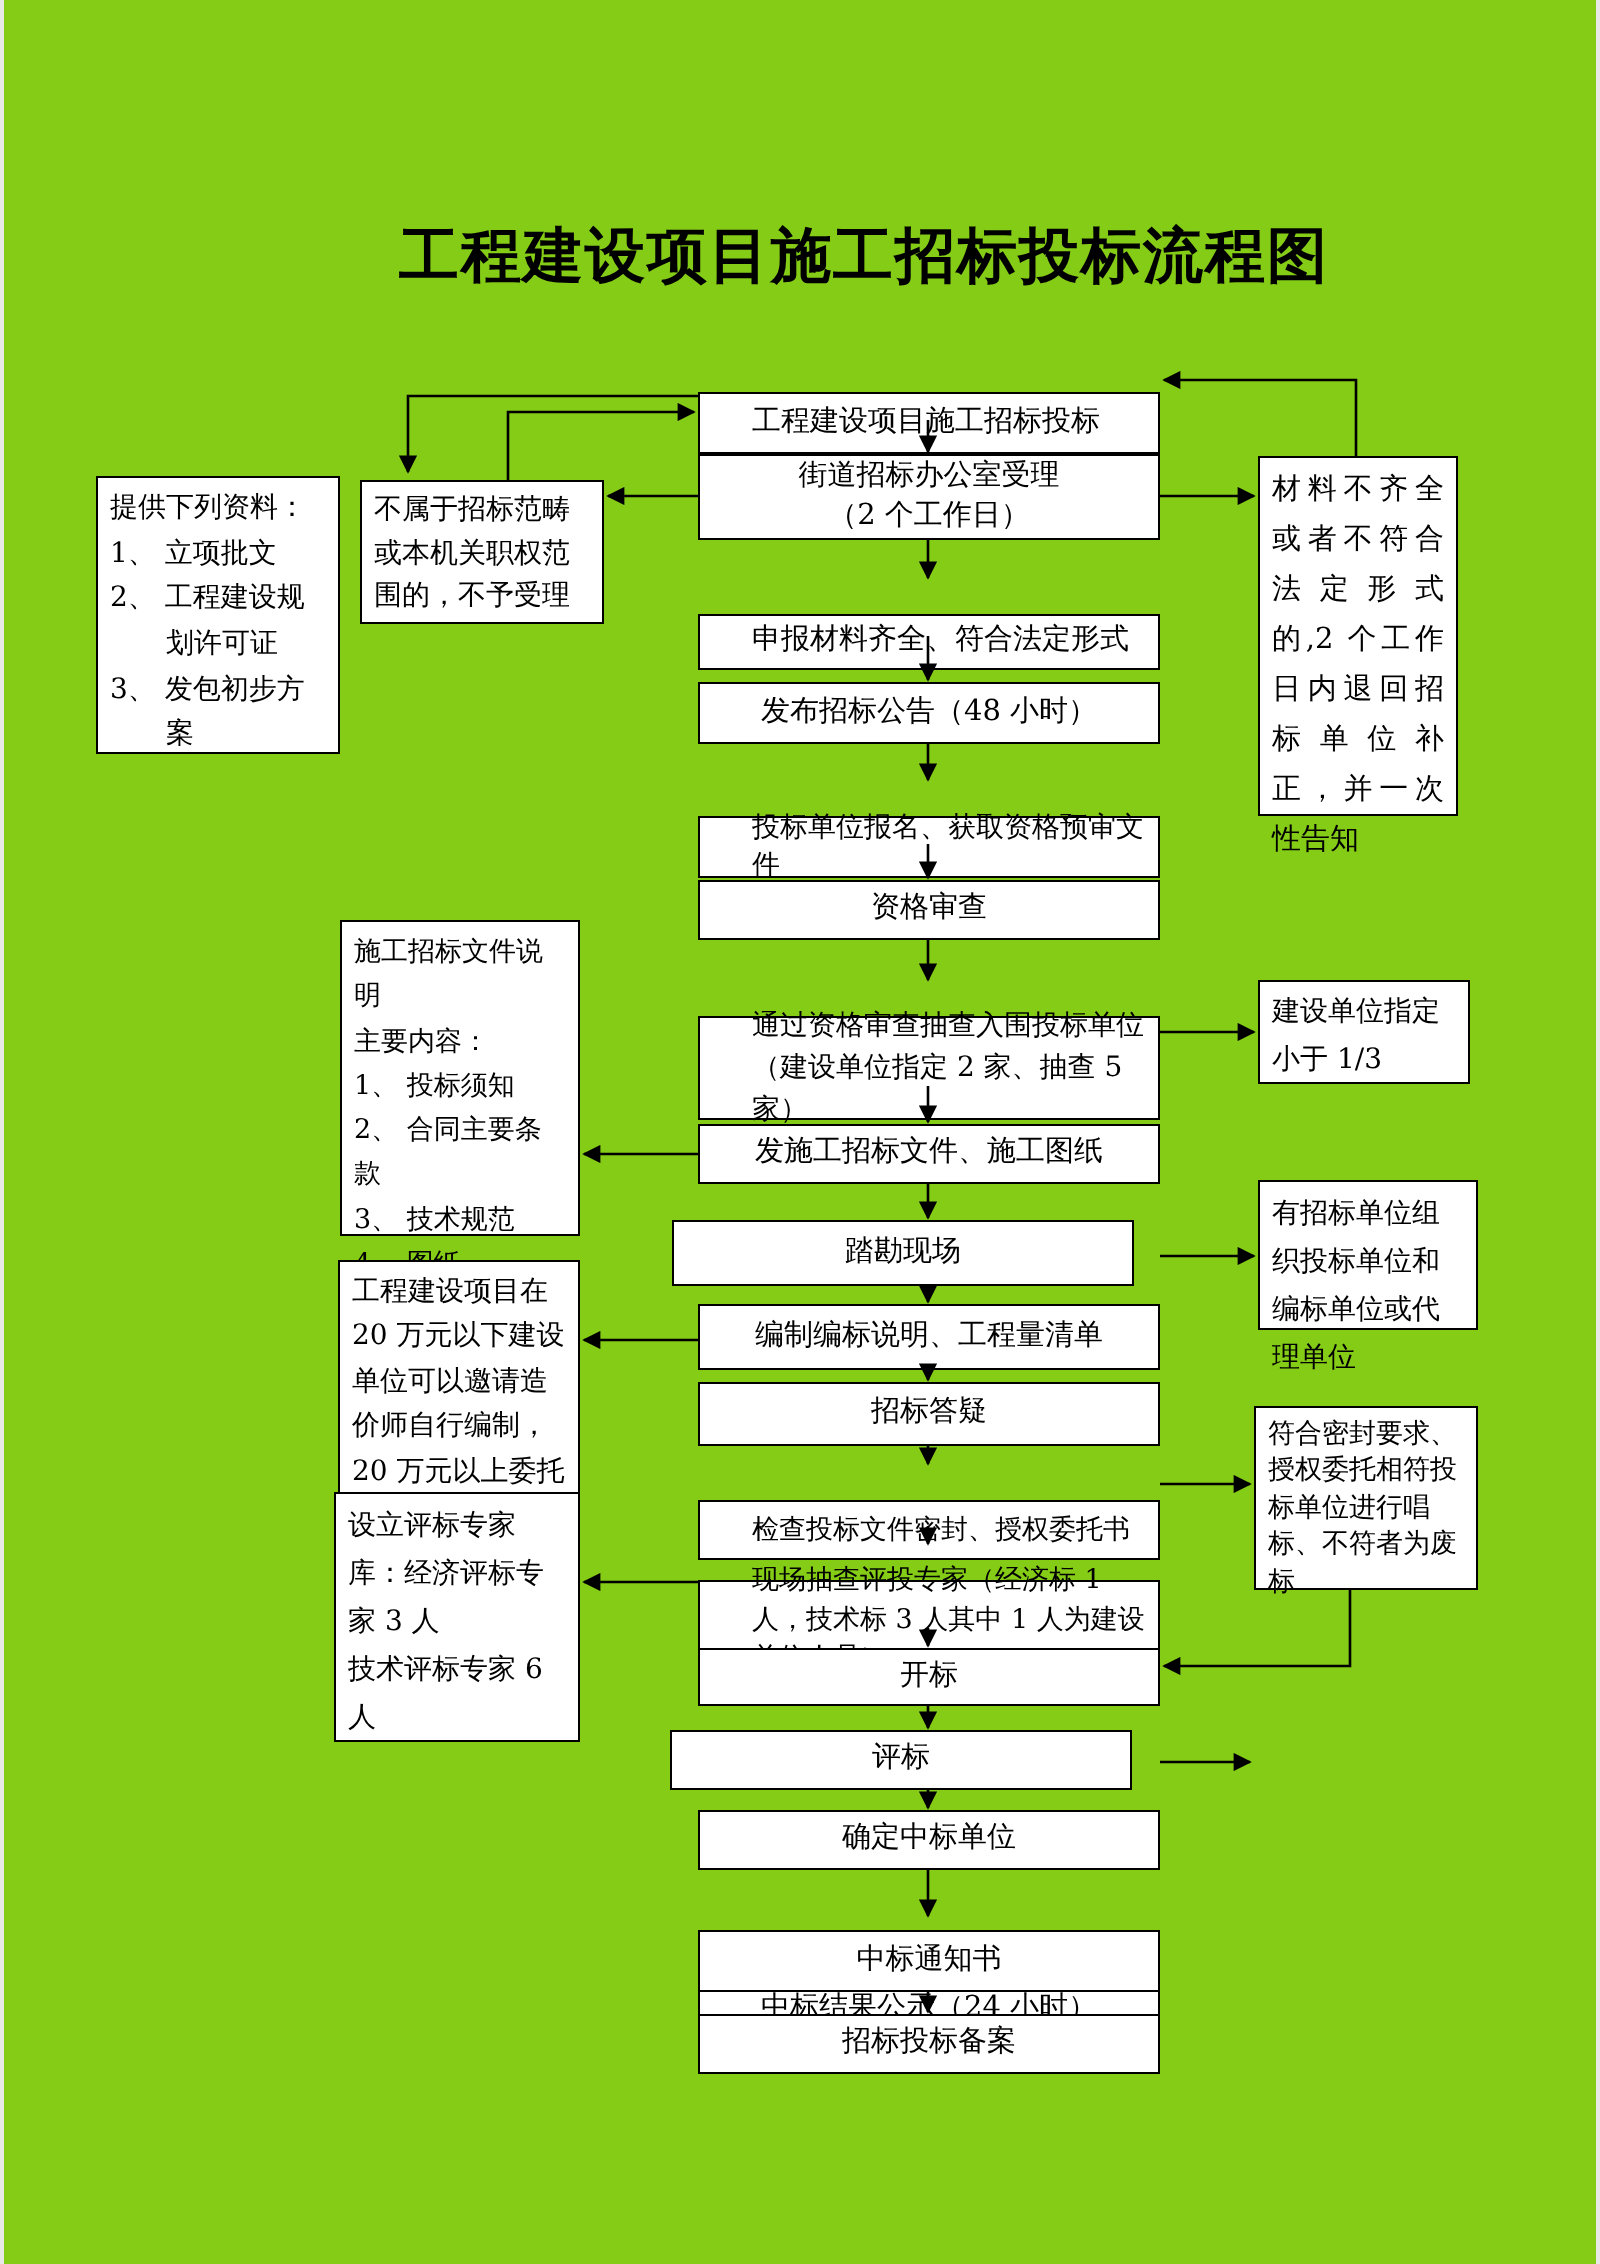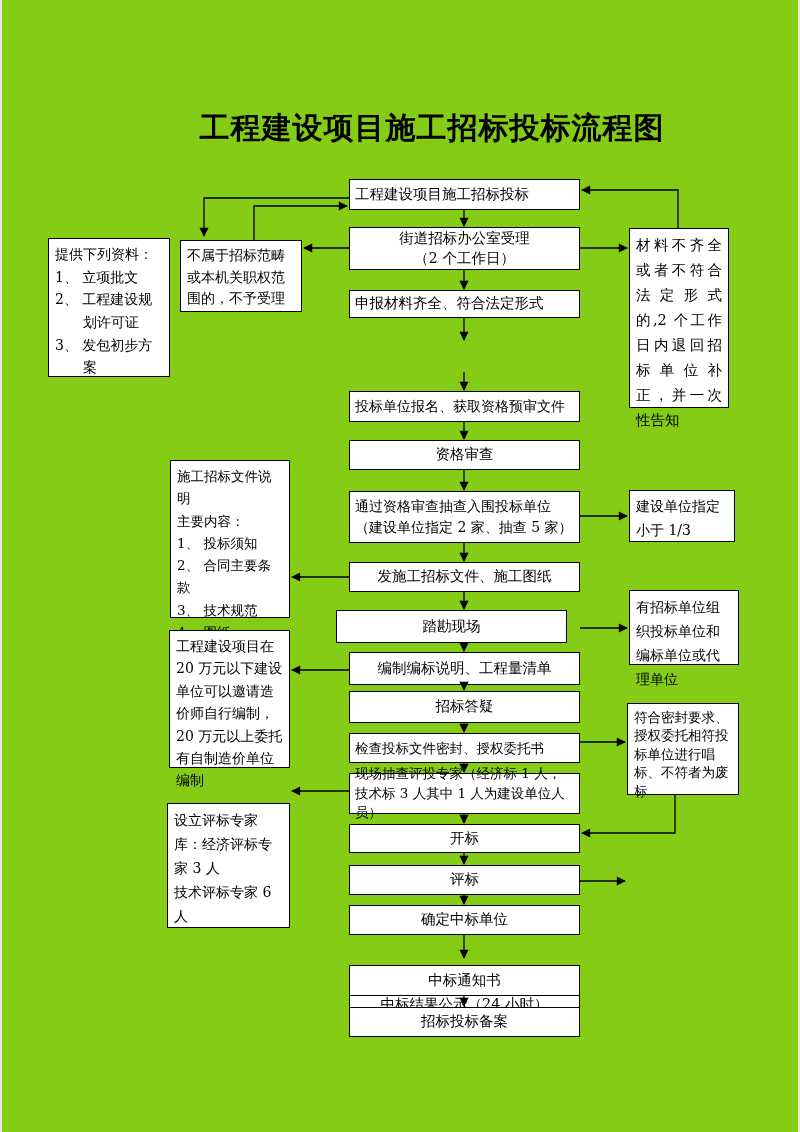--- a/index.html
+++ b/index.html
@@ -29,21 +29,21 @@
     display:flex;
     align-items:center;
     justify-content:center;
     text-align:center;
     font-size:14.5px;
     line-height:1.35;
     padding:1px 6px;
     white-space:pre-line;
     background:#fff;
   }
-  .fill{justify-content:flex-start;text-align:left;padding-left:5px;}
+  .fill{justify-content:flex-start;text-align:left;padding-left:26px;margin-top:17px;}
   .note{
     align-items:flex-start;
     justify-content:flex-start;
     text-align:left;
     font-size:14px;
     line-height:1.62;
     padding:4px 6px;
   }
   svg.connectors{
     position:absolute;left:0;top:0;width:800px;height:1132px;
@@ -55,32 +55,33 @@
 <body>
 
 <div class="page">
 
   <h1 class="title">工程建设项目施工招标投标流程图</h1>
 
   <div class="box fill" style="left:347px;top:179px;width:231px;height:31px">工程建设项目施工招标投标</div>
   <div class="box" style="left:347px;top:227px;width:231px;height:43px">街道招标办公室受理
 （2 个工作日）</div>
   <div class="box fill" style="left:347px;top:290px;width:231px;height:28px">申报材料齐全、符合法定形式</div>
+  <div class="box" style="left:347px;top:341px;width:231px;height:31px">发布招标公告（48 小时）</div>
   <div class="box fill" style="left:347px;top:391px;width:231px;height:31px;font-size:14px">投标单位报名、获取资格预审文件</div>
   <div class="box" style="left:347px;top:440px;width:231px;height:30px">资格审查</div>
   <div class="box fill" style="left:347px;top:491px;width:231px;height:52px;font-size:14px;line-height:1.5">通过资格审查抽查入围投标单位
 （建设单位指定 2 家、抽查 5 家）</div>
   <div class="box" style="left:347px;top:562px;width:231px;height:30px">发施工招标文件、施工图纸</div>
   <div class="box" style="left:334px;top:610px;width:231px;height:33px">踏勘现场</div>
   <div class="box" style="left:347px;top:691px;width:231px;height:32px">招标答疑</div>
   <div class="box" style="left:347px;top:652px;width:231px;height:33px">编制编标说明、工程量清单</div>
   <div class="box fill" style="left:347px;top:733px;width:231px;height:30px;font-size:13.5px">检查投标文件密封、授权委托书</div>
   <div class="box fill" style="left:347px;top:773px;width:231px;height:41px;font-size:13.5px;line-height:1.45">现场抽查评投专家（经济标 1 人，技术标 3 人其中 1 人为建设单位人员）</div>
   <div class="box" style="left:347px;top:824px;width:231px;height:29px">开标</div>
-  <div class="box" style="left:347px;top:865px;width:231px;height:30px">评标</div>
+  <div class="box" style="left:333px;top:865px;width:231px;height:30px">评标</div>
   <div class="box" style="left:347px;top:905px;width:231px;height:30px">确定中标单位</div>
   <div class="box" style="left:347px;top:994px;width:231px;height:21px;padding:0 6px">中标结果公示（24 小时）</div>
   <div class="box" style="left:347px;top:965px;width:231px;height:31px">中标通知书</div>
   <div class="box" style="left:347px;top:1007px;width:231px;height:30px">招标投标备案</div>
 
   <div class="box note" style="left:46px;top:238px;width:122px;height:139px">提供下列资料：
 1、 立项批文
 2、 工程建设规
 　　划许可证
 3、 发包初步方
@@ -91,21 +92,21 @@
 主要内容：
 1、 投标须知
 2、 合同主要条款
 3、 技术规范
 4、 图纸
 5、 投标文件</div>
   <div class="box note" style="left:627px;top:490px;width:106px;height:52px;line-height:1.7">建设单位指定小于 1/3</div>
   <div class="box note" style="left:627px;top:590px;width:110px;height:75px;line-height:1.72">有招标单位组织投标单位和编标单位或代理单位</div>
   <div class="box note" style="left:167px;top:630px;width:121px;height:138px;line-height:1.6">工程建设项目在 20 万元以下建设单位可以邀请造价师自行编制，20 万元以上委托有自制造价单位编制</div>
   <div class="box note" style="left:625px;top:703px;width:112px;height:92px;font-size:13.5px;line-height:1.37">符合密封要求、授权委托相符投标单位进行唱标、不符者为废标</div>
-  <div class="box note" style="left:165px;top:803px;width:123px;height:125px;line-height:1.72">设立评标专家库：经济评标专家 3 人
+  <div class="box note" style="left:165px;top:746px;width:123px;height:125px;line-height:1.72">设立评标专家库：经济评标专家 3 人
 技术评标专家 6 人</div>
 
   <svg class="connectors" viewBox="0 0 800 1132">
     <defs>
       <marker id="ah" viewBox="0 0 10 10" markerWidth="9" markerHeight="7" refX="9" refY="5" orient="auto">
         <path d="M0,0 L10,5 L0,10 z" style="fill:#000;stroke:none"></path>
       </marker>
     </defs>
 
     <path d="M462,210 L462,226" marker-end="url(#ah)"></path>

